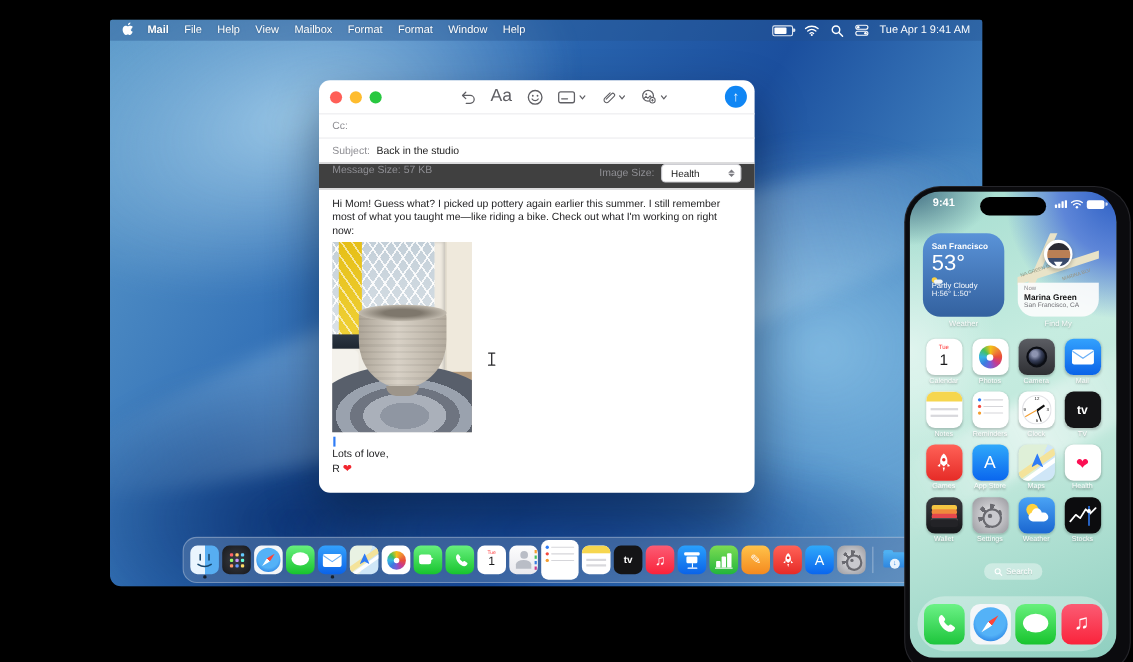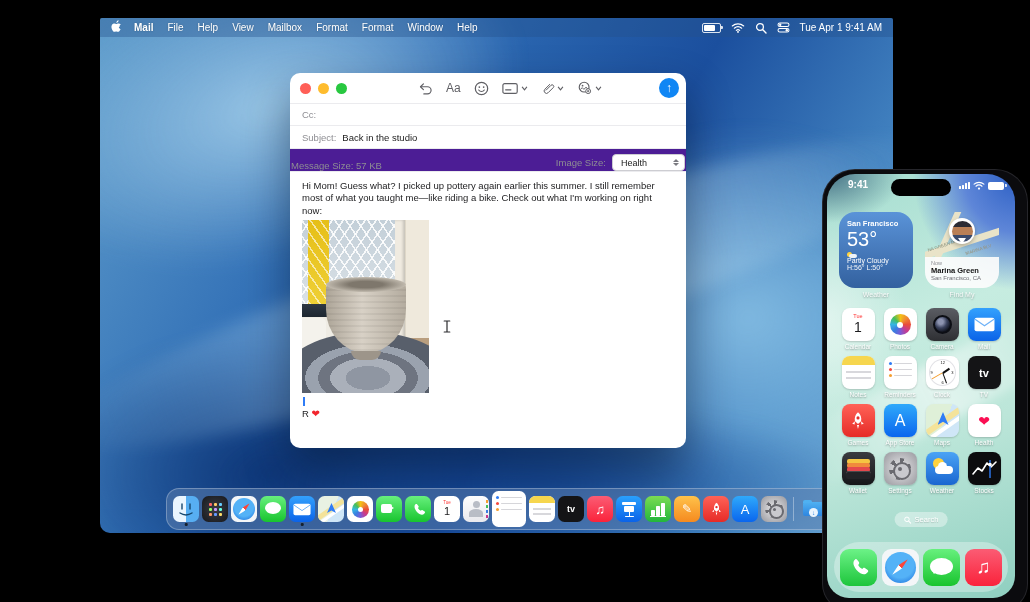--- a/index.html
+++ b/index.html
@@ -30,32 +30,32 @@
   .batt u{position:absolute;right:-3px;top:2px;width:2px;height:3px;background:rgba(255,255,255,.85);border-radius:0 1px 1px 0}
 
   
   #mail-window{position:absolute;left:190px;top:55px;width:396px;height:375px;background:#fff;
     border-radius:10px;box-shadow:0 22px 45px rgba(0,10,30,.45);font-size:9.5px}
   #mw-header{position:relative;height:30px;display:flex;align-items:center;padding:0 10px}
   .tl{width:11px;height:11px;border-radius:50%;margin-right:7px}
   .tl.r{background:#ff5f57}.tl.y{background:#febc2e}.tl.g{background:#28c840}
   #mw-toolbar{position:absolute;left:128px;top:0;height:30px;display:flex;align-items:center;gap:13px;color:#5f5f64}
   .tbi{display:flex;align-items:center;gap:2px}
-  .tb-aa{font-size:12px;color:#5f5f64}
+  .tb-aa{font-size:16px;color:#5f5f64}
   .chev{width:7px;height:7px}
   #send-btn{position:absolute;right:7px;top:5px;width:20px;height:20px;border-radius:50%;
     background:#1086f4;color:#fff;display:flex;align-items:center;justify-content:center;
     font-size:12px;font-weight:bold;line-height:1}
   .frow{display:flex;align-items:center;height:21px;padding:0 12px;border-top:1px solid #ebebee}
   .flabel{color:#8e8e93;margin-right:6px}
   .pill{display:inline-flex;align-items:center;gap:4px;background:#c9ddfb;color:#1e3a6e;
     border-radius:4px;padding:1px 6px;font-size:9px}
   .pill .pchev{width:5px;height:5px;border-right:1.3px solid #3a5fb0;border-bottom:1.3px solid #3a5fb0;transform:rotate(45deg);margin-top:-2px}
   .subjrow{height:22px}
-  #size-row{display:flex;align-items:flex-end;height:22px;padding:0 1px;border-top:1px solid #ebebee;border-bottom:1px solid #ebebee;color:#8e8e93;background:#4c1d95}
+  #size-row{display:flex;align-items:flex-start;height:22px;padding:0 12px;border-top:1px solid #ebebee;border-bottom:1px solid #ebebee;color:#8e8e93;background:#404040}
   #size-row .right{margin-left:auto;display:flex;align-items:center;gap:6px}
   #img-size-select{display:flex;align-items:center;background:#fff;border:1px solid #cdcdd2;border-radius:4px;
     height:15px;padding:0 5px 0 8px;color:#222;min-width:58px}
   #img-size-select .val{flex:1;font-size:9px}
   .updown{display:flex;flex-direction:column;gap:1px;margin-left:6px}
   .updown b{width:0;height:0;border-left:3px solid transparent;border-right:3px solid transparent}
   .updown .up{border-bottom:3.5px solid #7a7a80}
   .updown .dn{border-top:3.5px solid #7a7a80}
   #mail-body{padding:8px 12px 0 12px;line-height:1.3;color:#1c1c1e}
   #caret{width:1.5px;height:9px;background:#2f7cf6;margin:4px 0 1px 1px}
@@ -423,20 +423,21 @@
         <div class="ph-wall"></div>
         <div class="ph-floor"></div>
         <div class="ph-pan"></div>
         <div class="ph-wheel"></div>
         <div class="ph-bowl"></div>
         <div class="ph-rim"></div>
         <div class="ph-foot"></div>
       </div>
 
       <div id="caret"></div>
+      <div class="closing">Lots of love,</div>
       <div class="closing"><span>R</span> <span class="heart">❤</span></div>
     </div>
 
     <svg id="ibeam" width="8" height="13" viewBox="0 0 8 13">
       <g stroke="#2b2b2e" stroke-width="1.2" stroke-linecap="round">
           <path d="M1.2 1h5.6M4 1v11M1.2 12h5.6"></path>
         </g>
     </svg>
   </div>
 

